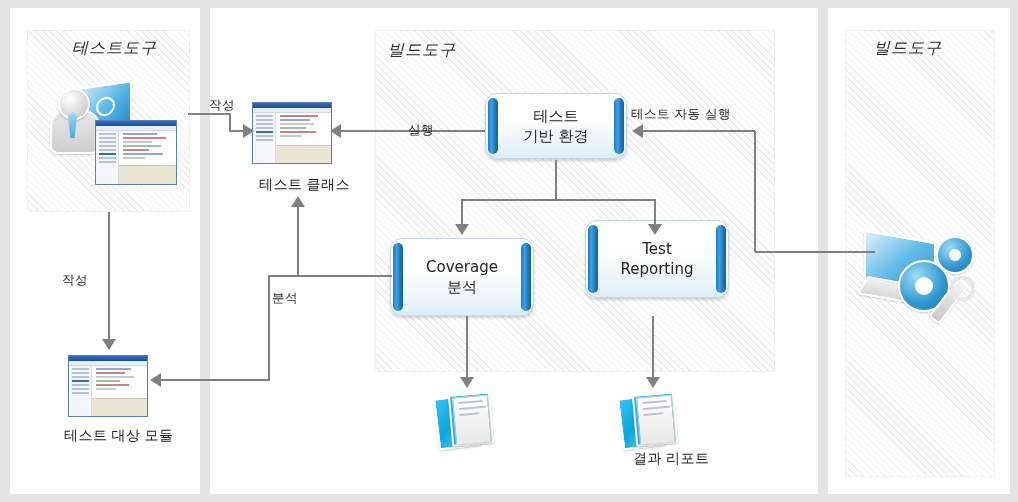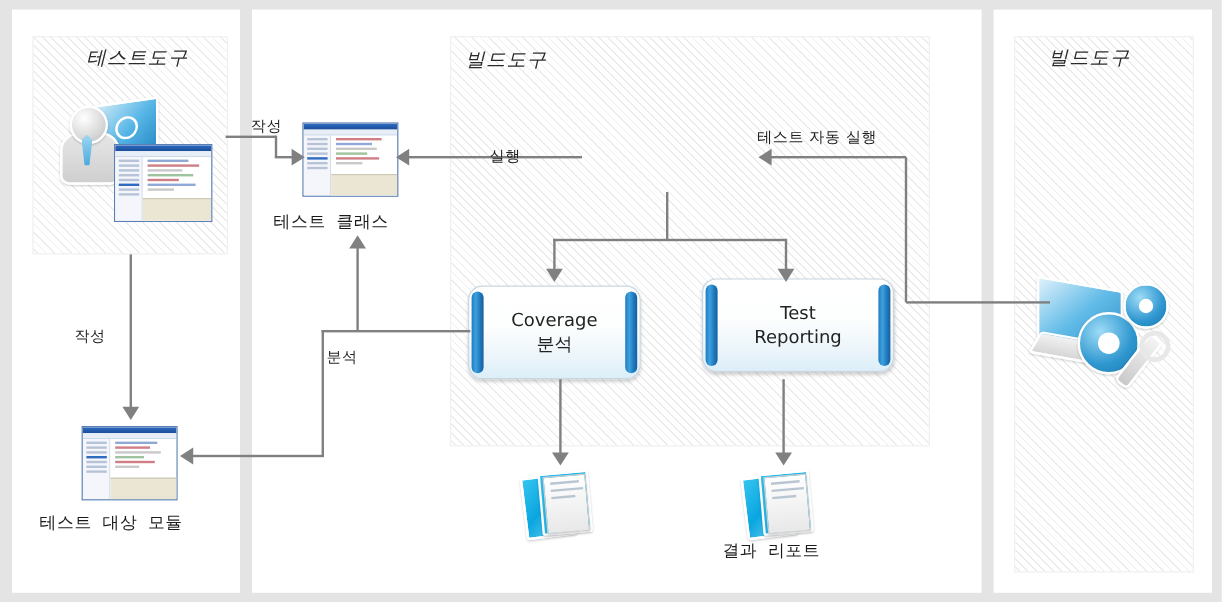--- a/index.html
+++ b/index.html
@@ -88,21 +88,21 @@
     position: relative;
     z-index: 2;
     font-size: 15px;
     line-height: 1.35;
     color: #222;
     white-space: pre-line;
     font-family: "DejaVu Sans", "Liberation Sans", sans-serif;
   }
   #box-testbase { left: 485px; top: 93px;  width: 142px; height: 66px; }
   #box-coverage { left: 390px; top: 238px; width: 144px; height: 78px; }
-  #box-reporting{ left: 585px; top: 232px; width: 160px; height: 78px; }
+  #box-reporting{ left: 585px; top: 220px; width: 144px; height: 78px; }
 
   
   .ln {
     position: absolute;
     background: #808080;
   }
   .lnh { height: 1.6px; }
   .lnv { width: 1.6px; }
   .arrow {
     position: absolute;
@@ -122,21 +122,22 @@
     font-family: "DejaVu Sans", "Liberation Sans", sans-serif;
   }
 
   
   .caption {
     position: absolute;
     font-size: 14px;
     color: #1a1a1a;
     white-space: nowrap;
     letter-spacing: 0.5px;
-    font-family: Liberation Mono, monospace;
+    font-family: Liberation Serif, serif;
+    margin-left: 31px;
   }
 
   
   .ide {
     position: absolute;
     box-sizing: border-box;
     border: 1px solid #5a7fb5;
     background: #ffffff;
     overflow: hidden;
   }
@@ -371,20 +372,26 @@
         <i style="width:70%"></i>
           <i class="g" style="width:44%"></i>
         <i class="r" style="width:60%"></i>
           <i style="width:36%"></i>
         <div class="out"></div>
       </div>
     </div>
   </div>
   <div class="caption" style="left:33px; top:427px;">테스트 대상 모듈</div>
 
+  <div class="procbox" id="box-testbase">
+    <span class="lbar"></span>
+    <span class="rbar"></span>
+    <span class="ptext">테스트
+기반 환경</span>
+  </div>
 
   <div class="procbox" id="box-coverage">
     <span class="lbar"></span>
     <span class="rbar"></span>
     <span class="ptext">Coverage
 분석</span>
   </div>
 
   <div class="procbox" id="box-reporting">
     <span class="lbar"></span>

